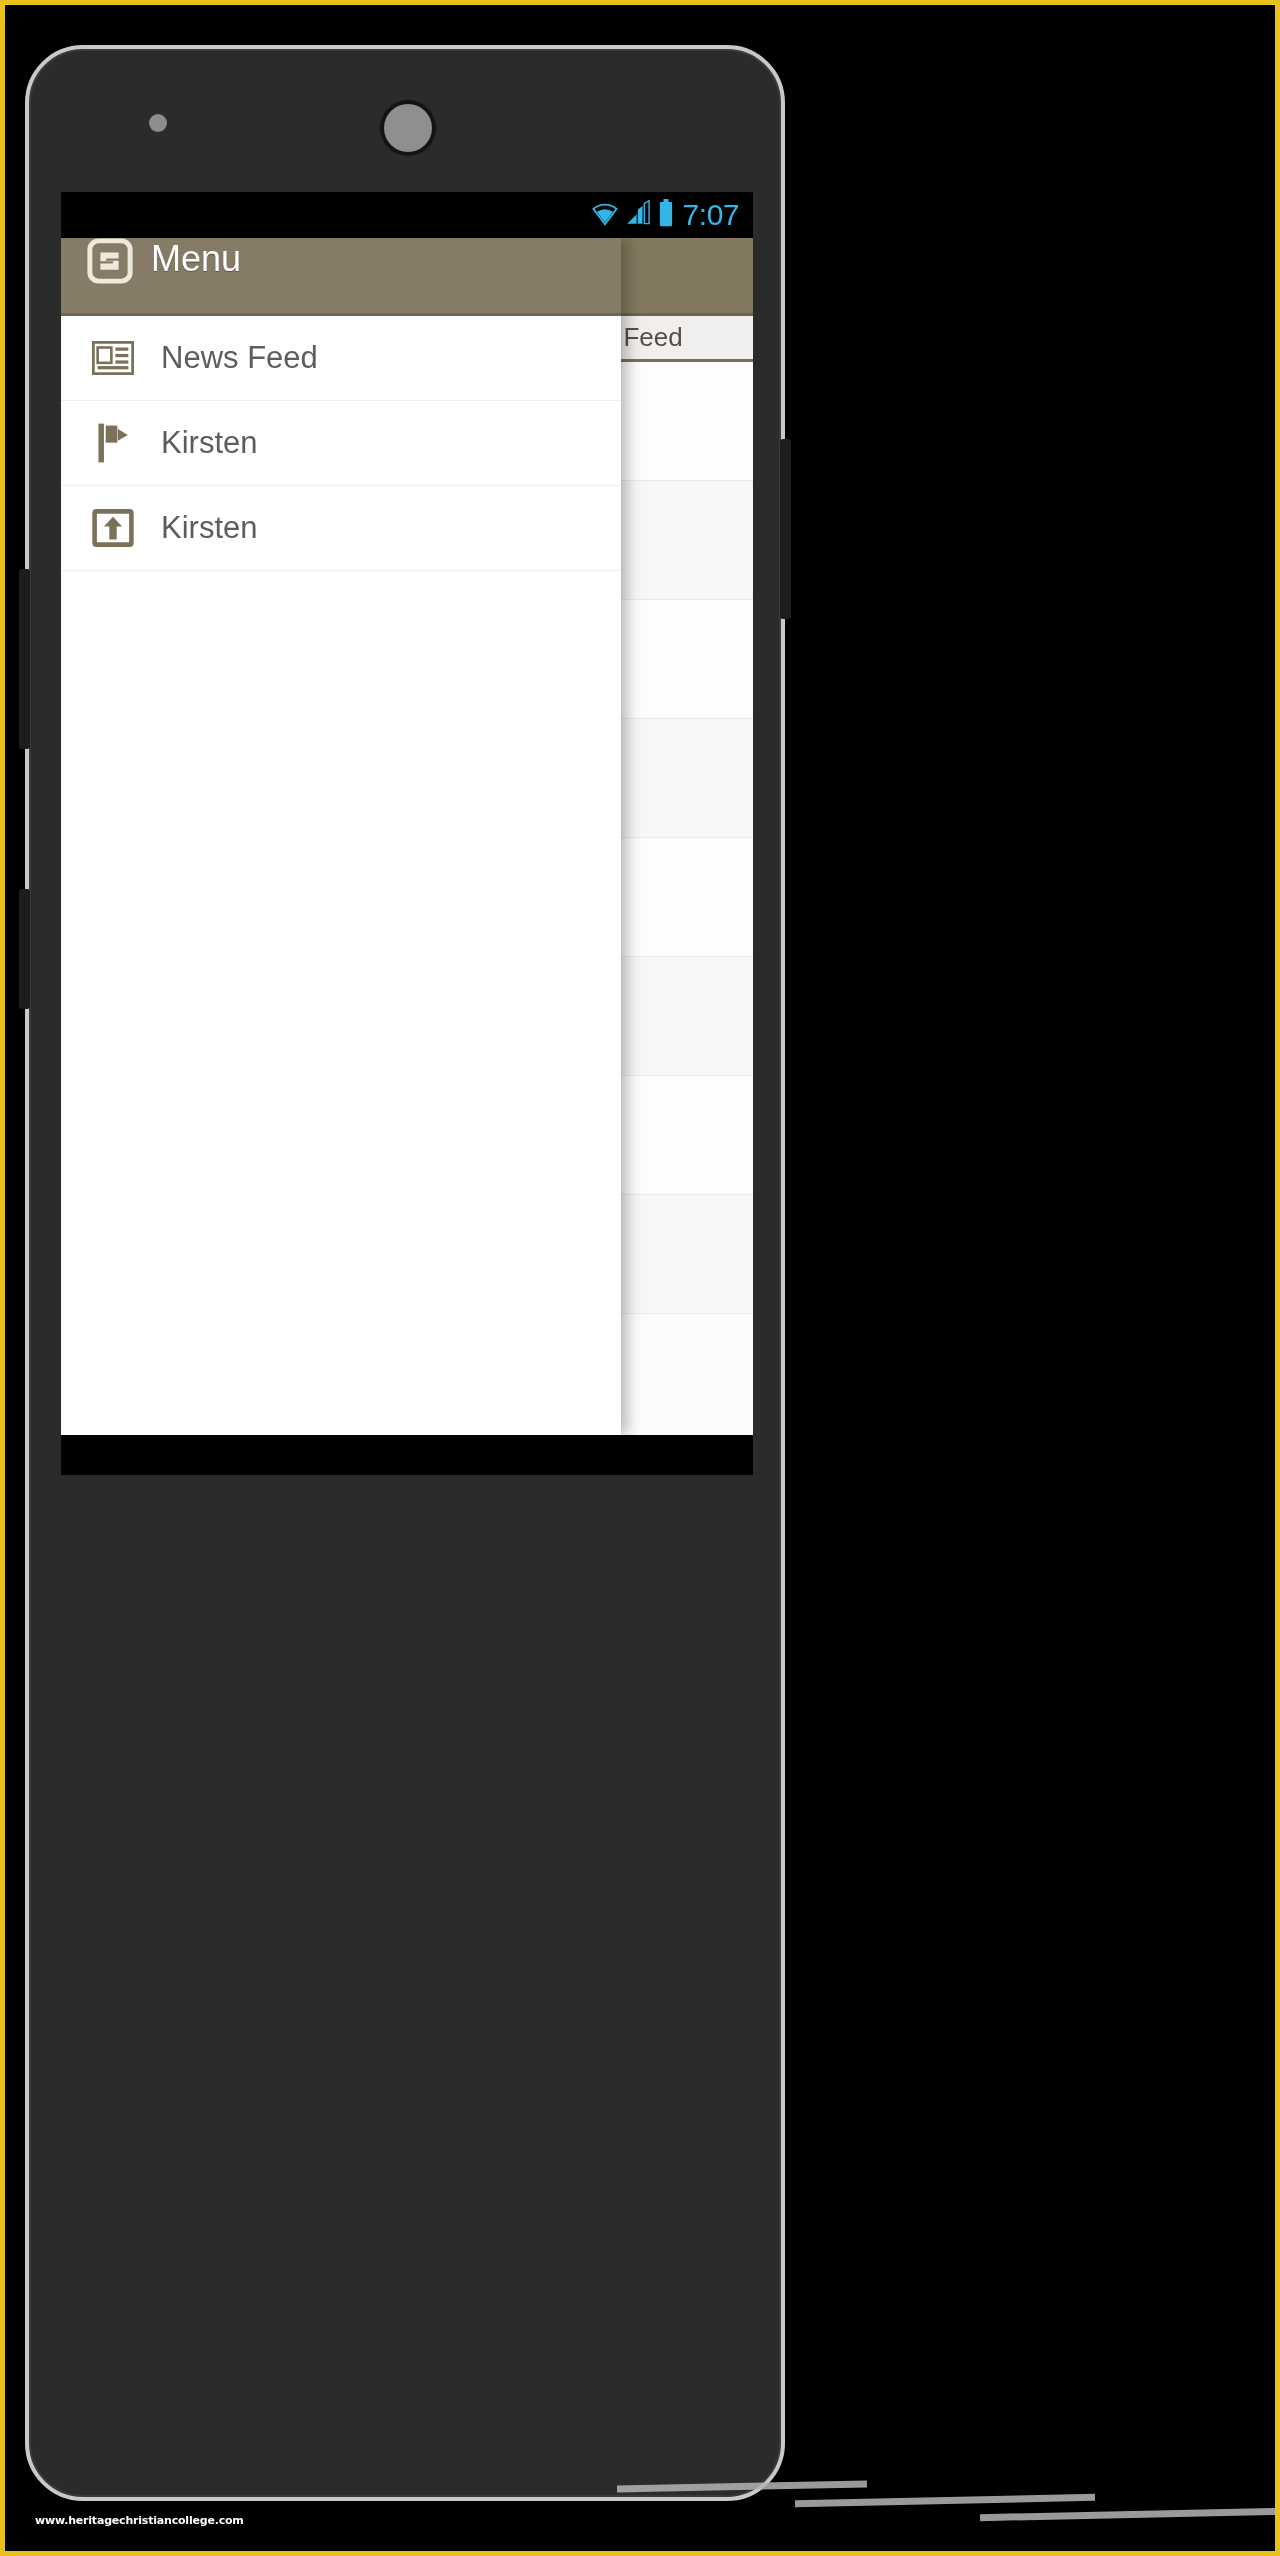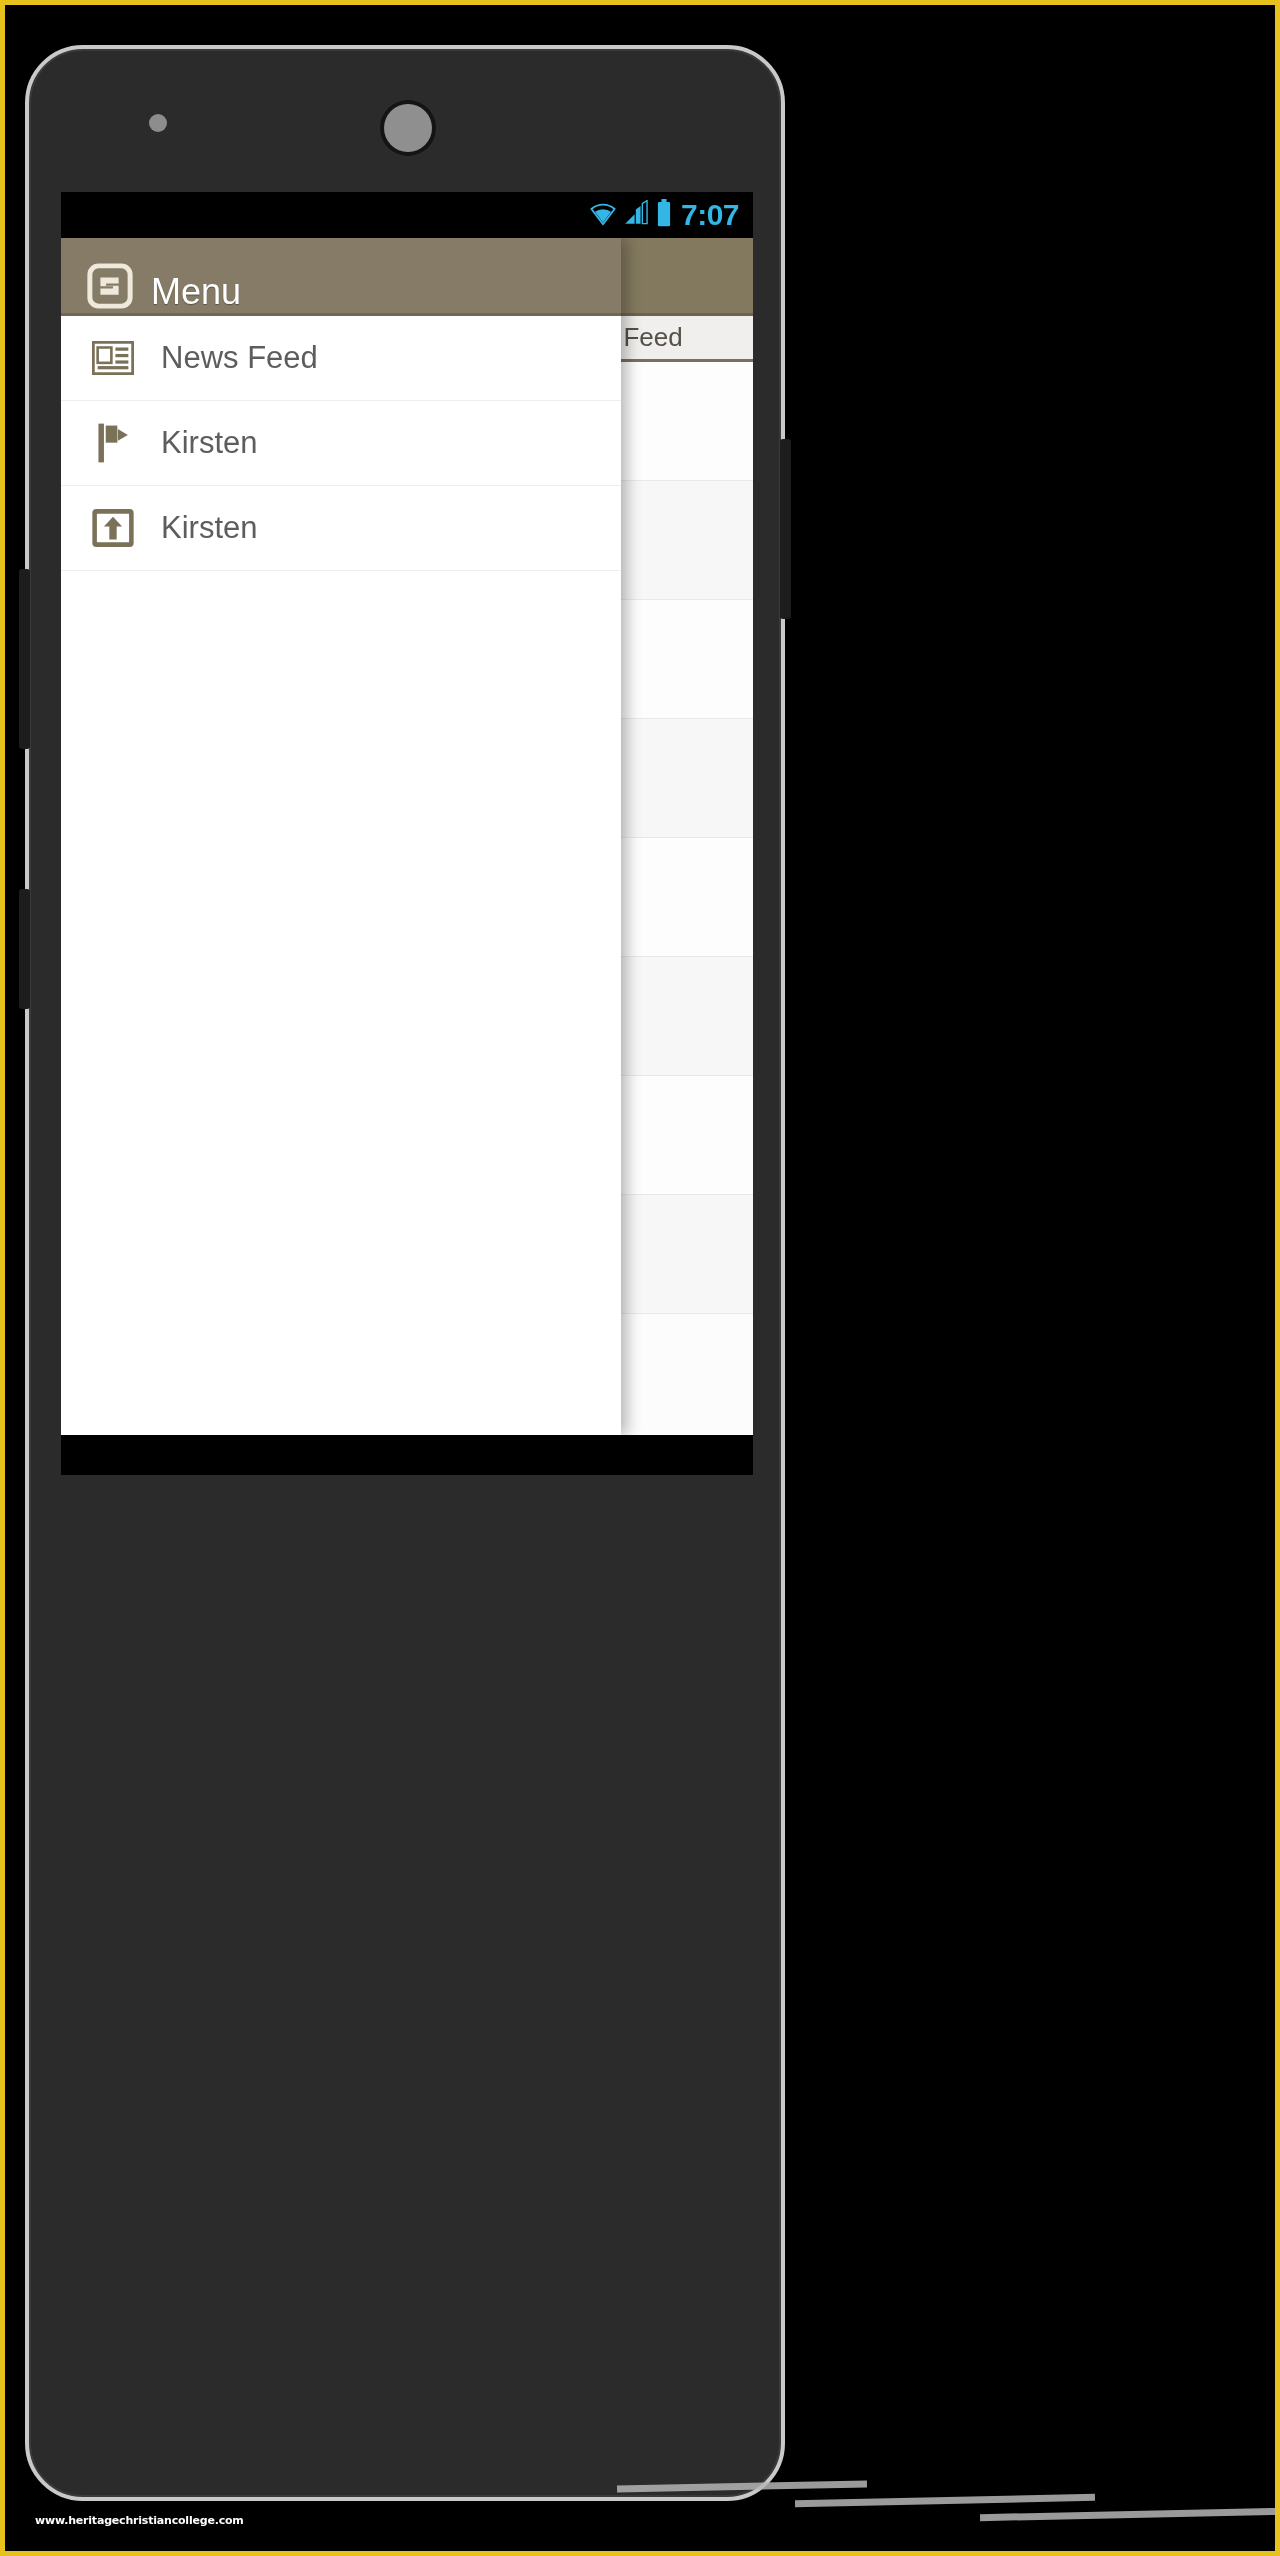--- a/index.html
+++ b/index.html
@@ -69,21 +69,21 @@
     display: flex;
     align-items: center;
     justify-content: flex-end;
     padding-right: 14px;
     gap: 6px;
   }
   .sb-icon { display: block; }
   #status-time {
     color: #33B5E5;
     font-size: 30px;
-    font-weight: bold;
+    font-weight: normal;
     letter-spacing: -0.5px;
     line-height: 1;
     margin-left: 3px;
   }
 
   
   #stage {
     position: relative;
     height: 1197px;
     background: #fbfbfb;
@@ -155,21 +155,21 @@
     background: #ffffff;
     box-shadow: 6px 0 14px rgba(0,0,0,.28);
     display: flex;
     flex-direction: column;
   }
   #drawer-actionbar {
     height: 78px;
     background: #857B66;
     border-bottom: 3px solid #6f6653;
     display: flex;
-    align-items: flex-end;
+    align-items: flex-start;
     padding-left: 26px;
     gap: 18px;
   }
   #drawer-title {
     color: #ffffff;
     font-size: 36px;
     font-weight: 500;
     text-shadow: 0 1px 1px rgba(0,0,0,.35);
   }
   #drawer-list { flex: 1 1 auto; background: #fff; }

